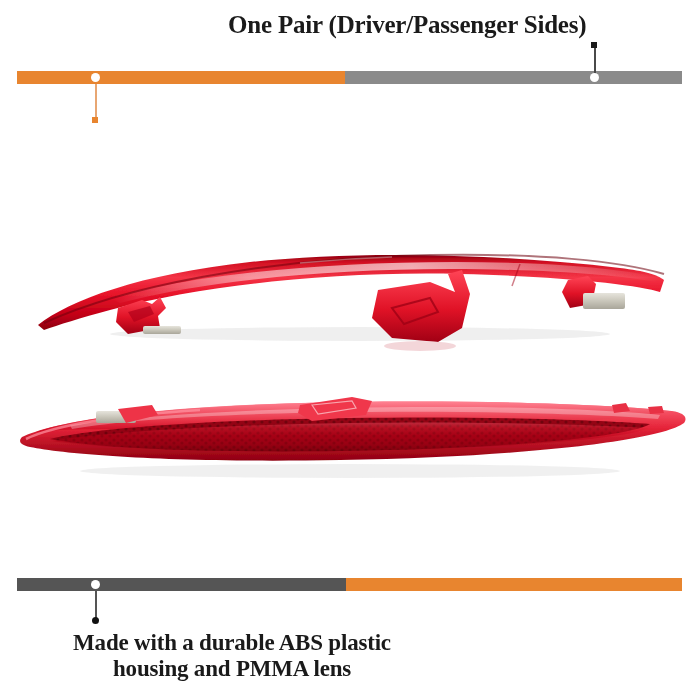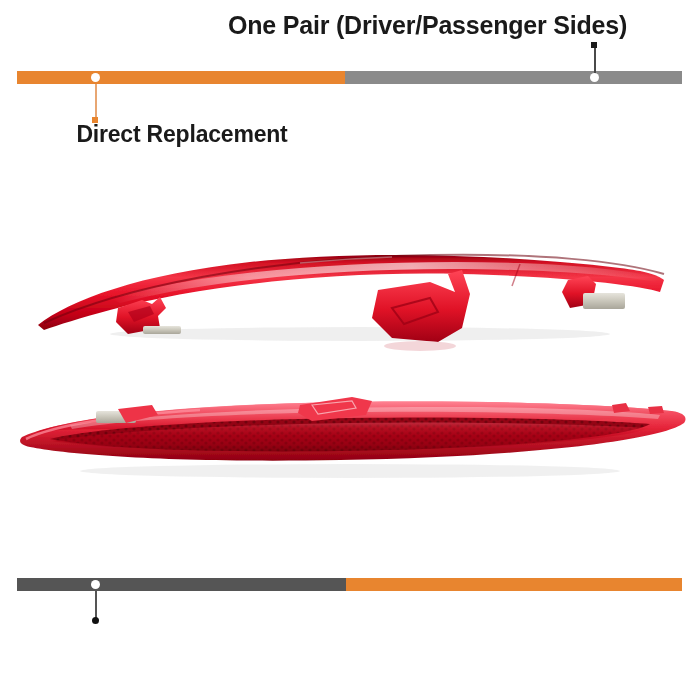--- a/index.html
+++ b/index.html
@@ -6,21 +6,21 @@
     margin: 0;
     padding: 0;
     background: #ffffff;
   }
   #stage {
     position: relative;
     width: 700px;
     height: 700px;
     background: #ffffff;
     overflow: hidden;
-    font-family: Liberation Sans, sans-serif;
+    font-family: Liberation Serif, serif;
   }
 
   
   .bar {
     position: absolute;
     height: 13px;
     display: flex;
   }
   .bar-seg { height: 100%; }
 
@@ -128,21 +128,20 @@
   <div class="dot-on-bar" id="dot-tl-bar"></div>
   <div class="dot-end-square" id="dot-tl-end"></div>
 
   <div class="conn" id="conn-tr"></div>
   <div class="dot-on-bar" id="dot-tr-bar"></div>
   <div class="dot-end-square" id="dot-tr-end"></div>
 
   <div class="callout-text" id="text-top-right">One Pair (Driver/Passenger Sides)</div>
 
   <div class="callout-text" id="text-top-left">
-    <span class="line1">Direct Replacement</span>
   </div>
 
   <div id="product-area">
 
     <div class="reflector-wrap" id="reflector-top">
       <svg viewBox="0 0 700 130" width="700" height="130" preserveAspectRatio="none">
         <defs>
           <linearGradient id="gTopBody" x1="0" y1="0" x2="0" y2="1">
             <an></an>
             <stop offset="0%" stop-color="#8E0010"></stop>
@@ -288,14 +287,18 @@
 
   <div class="bar" id="bar-bottom">
     <div class="bar-seg" style="width:49.5%;background:#555555;"></div>
     <div class="bar-seg" style="width:50.5%;background:#E8852F;"></div>
   </div>
 
   <div class="conn" id="conn-bl"></div>
   <div class="dot-on-bar" id="dot-bl-bar"></div>
   <div class="dot-end-round" id="dot-bl-end"></div>
 
+  <div class="callout-text" id="text-bottom-left">
+    <span class="line1">Made with a durable ABS plastic</span>
+    <span class="line2">housing and PMMA lens</span>
+  </div>
 
 </div>
 
 </body></html>

